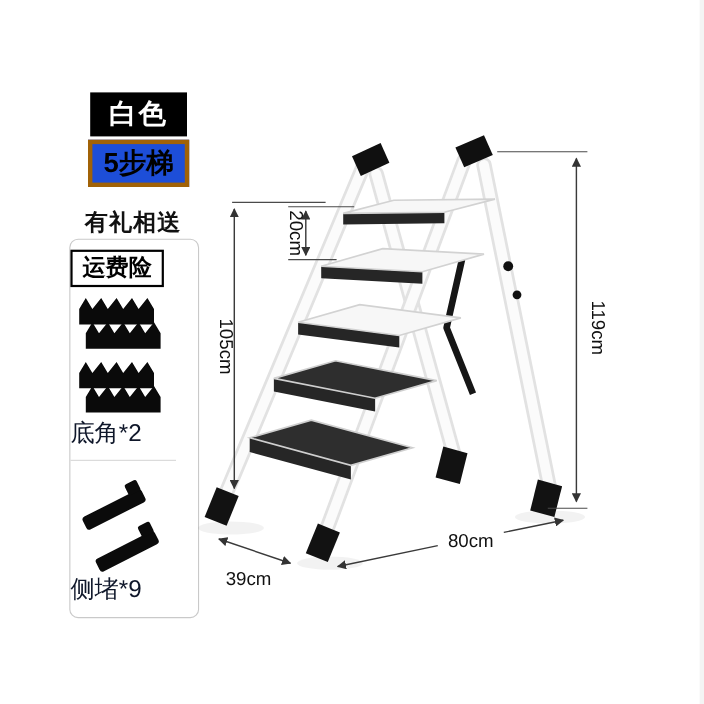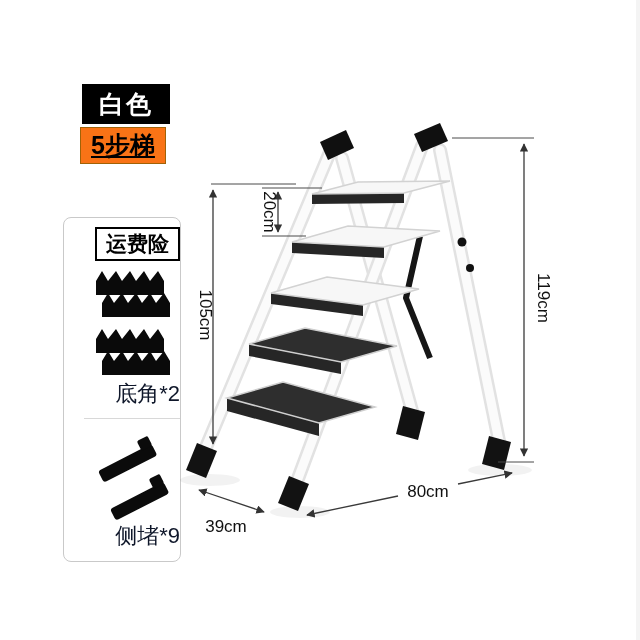--- a/index.html
+++ b/index.html
@@ -15,33 +15,33 @@
 
   
   .badge-color{
     position:absolute;left:82px;top:84px;
     background:#000000;color:#fff;
     font-size:25px;font-weight:700;letter-spacing:2px;
     padding:5px 17px;line-height:1.2;
   }
   .badge-steps{
     position:absolute;left:80px;top:127px;
-    background:#f97316;color:#000;border:1px solid #a16207;
+    background:#1d4ed8;color:#000;border:4px solid #a16207;
     font-size:25px;font-weight:700;
-    padding:2px 10px;line-height:1.25;text-decoration:underline;
+    padding:2px 10px;line-height:1.25;
   }
   .gift-title{
     position:absolute;left:77px;top:188px;
     font-size:21px;font-weight:600;color:#111;letter-spacing:1px;
   }
   .gift-box{
     position:absolute;left:63px;top:217px;width:118px;height:345px;
     border:1px solid #c9c9c9;border-radius:8px;
     box-sizing:border-box;
-    display:flex;flex-direction:column;align-items:flex-end;
+    display:flex;flex-direction:column;align-items:flex-start;
   }
   .badge-ship{
     margin-top:9px;
     border:2px solid #000;color:#000;background:#fff;
     font-size:21px;font-weight:700;
     padding:2px 9px;line-height:1.25;
   }
   .gift-icon{display:block;margin-top:6px;}
   .item-label{font-size:22px;color:#0f172a;font-weight:500;margin-top:0px;}
   .gift-divider{width:96px;border-top:1px solid #d8d8d8;margin:9px 0 4px 0;}
@@ -63,20 +63,21 @@
 </style>
 </head>
 <body>
 
 <div class="stage">
 
   <div class="badge-color">白色</div>
 
   <div class="badge-steps">5步梯</div>
 
+  <div class="gift-title">有礼相送</div>
 
   <div class="gift-box">
     <div class="badge-ship">运费险</div>
 
     <svg class="gift-icon" width="92" height="112" viewBox="0 0 92 112" aria-hidden="true">
       <g fill="#0a0a0a">
         <path transform="translate(8,2)" d="M0,26 V12 L6,2 L12,12 L20,2 L26,12 L34,2 L40,12 L48,2 L54,12 L62,2 L68,12 V26 Z"></path>
         <path transform="translate(14,24)" d="M0,26 V12 L6,2 L12,12 L20,2 L26,12 L34,2 L40,12 L48,2 L54,12 L62,2 L68,12 V26 Z"></path>
         <path transform="translate(8,60)" d="M0,26 V12 L6,2 L12,12 L20,2 L26,12 L34,2 L40,12 L48,2 L54,12 L62,2 L68,12 V26 Z"></path>
         <path transform="translate(14,82)" d="M0,26 V12 L6,2 L12,12 L20,2 L26,12 L34,2 L40,12 L48,2 L54,12 L62,2 L68,12 V26 Z"></path>

